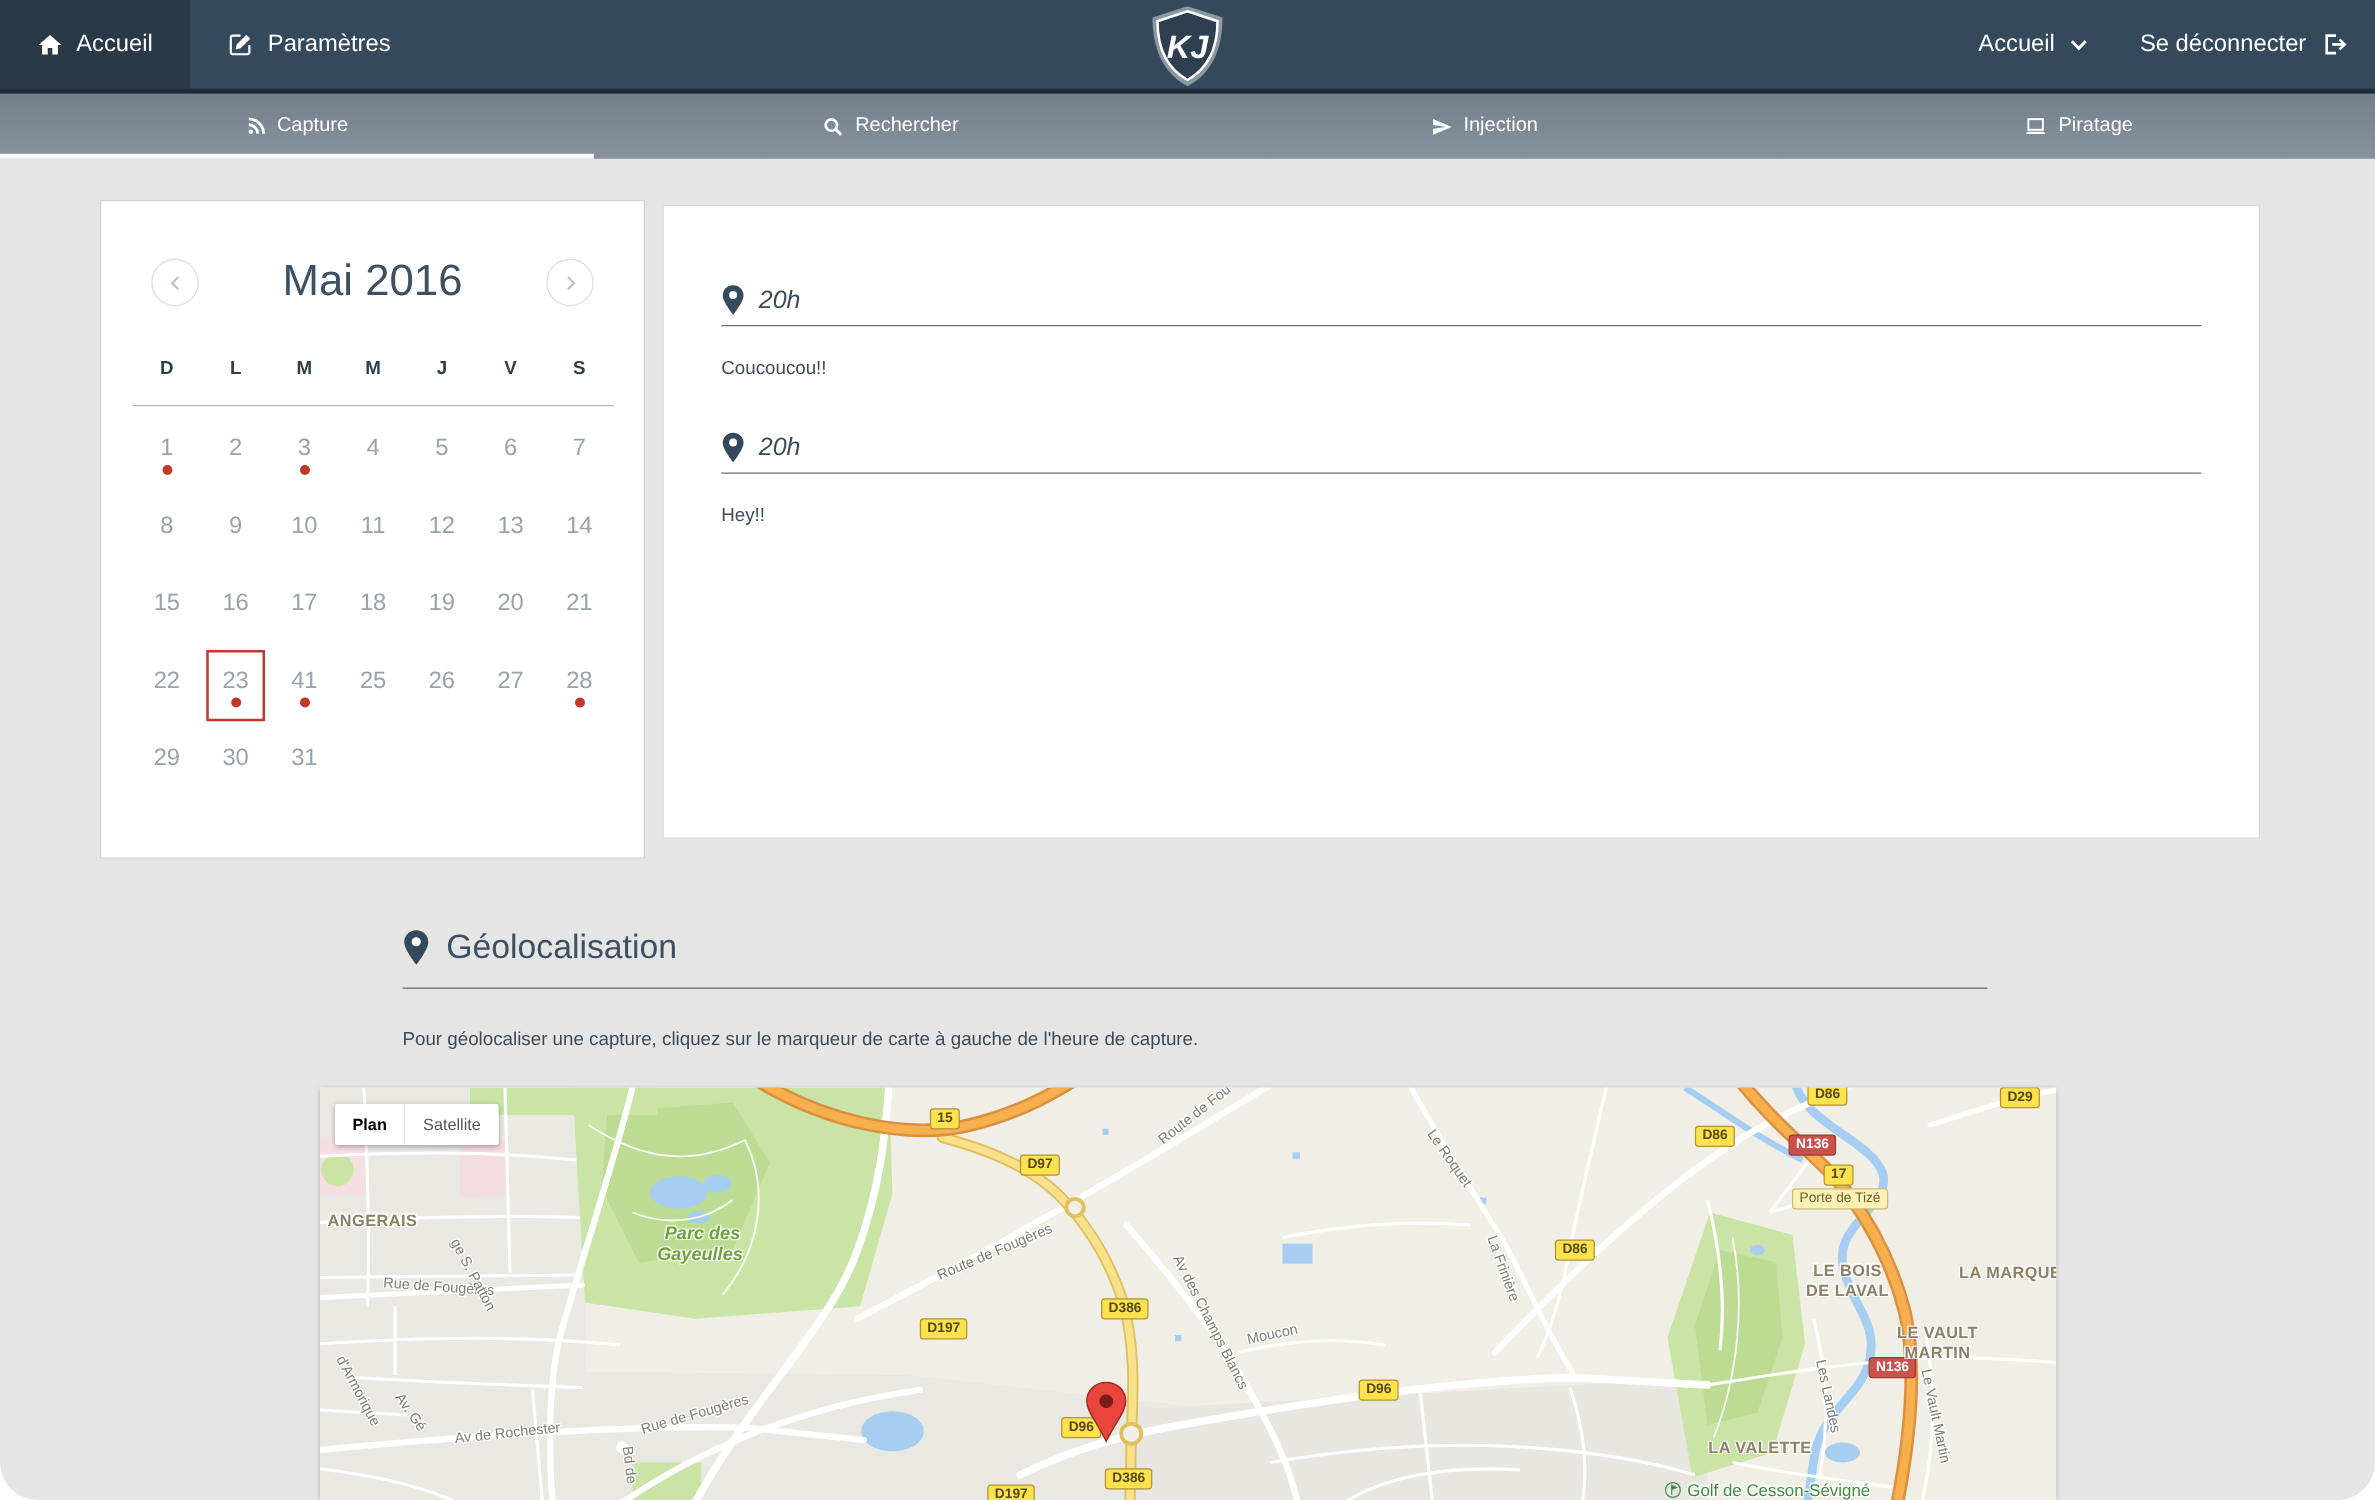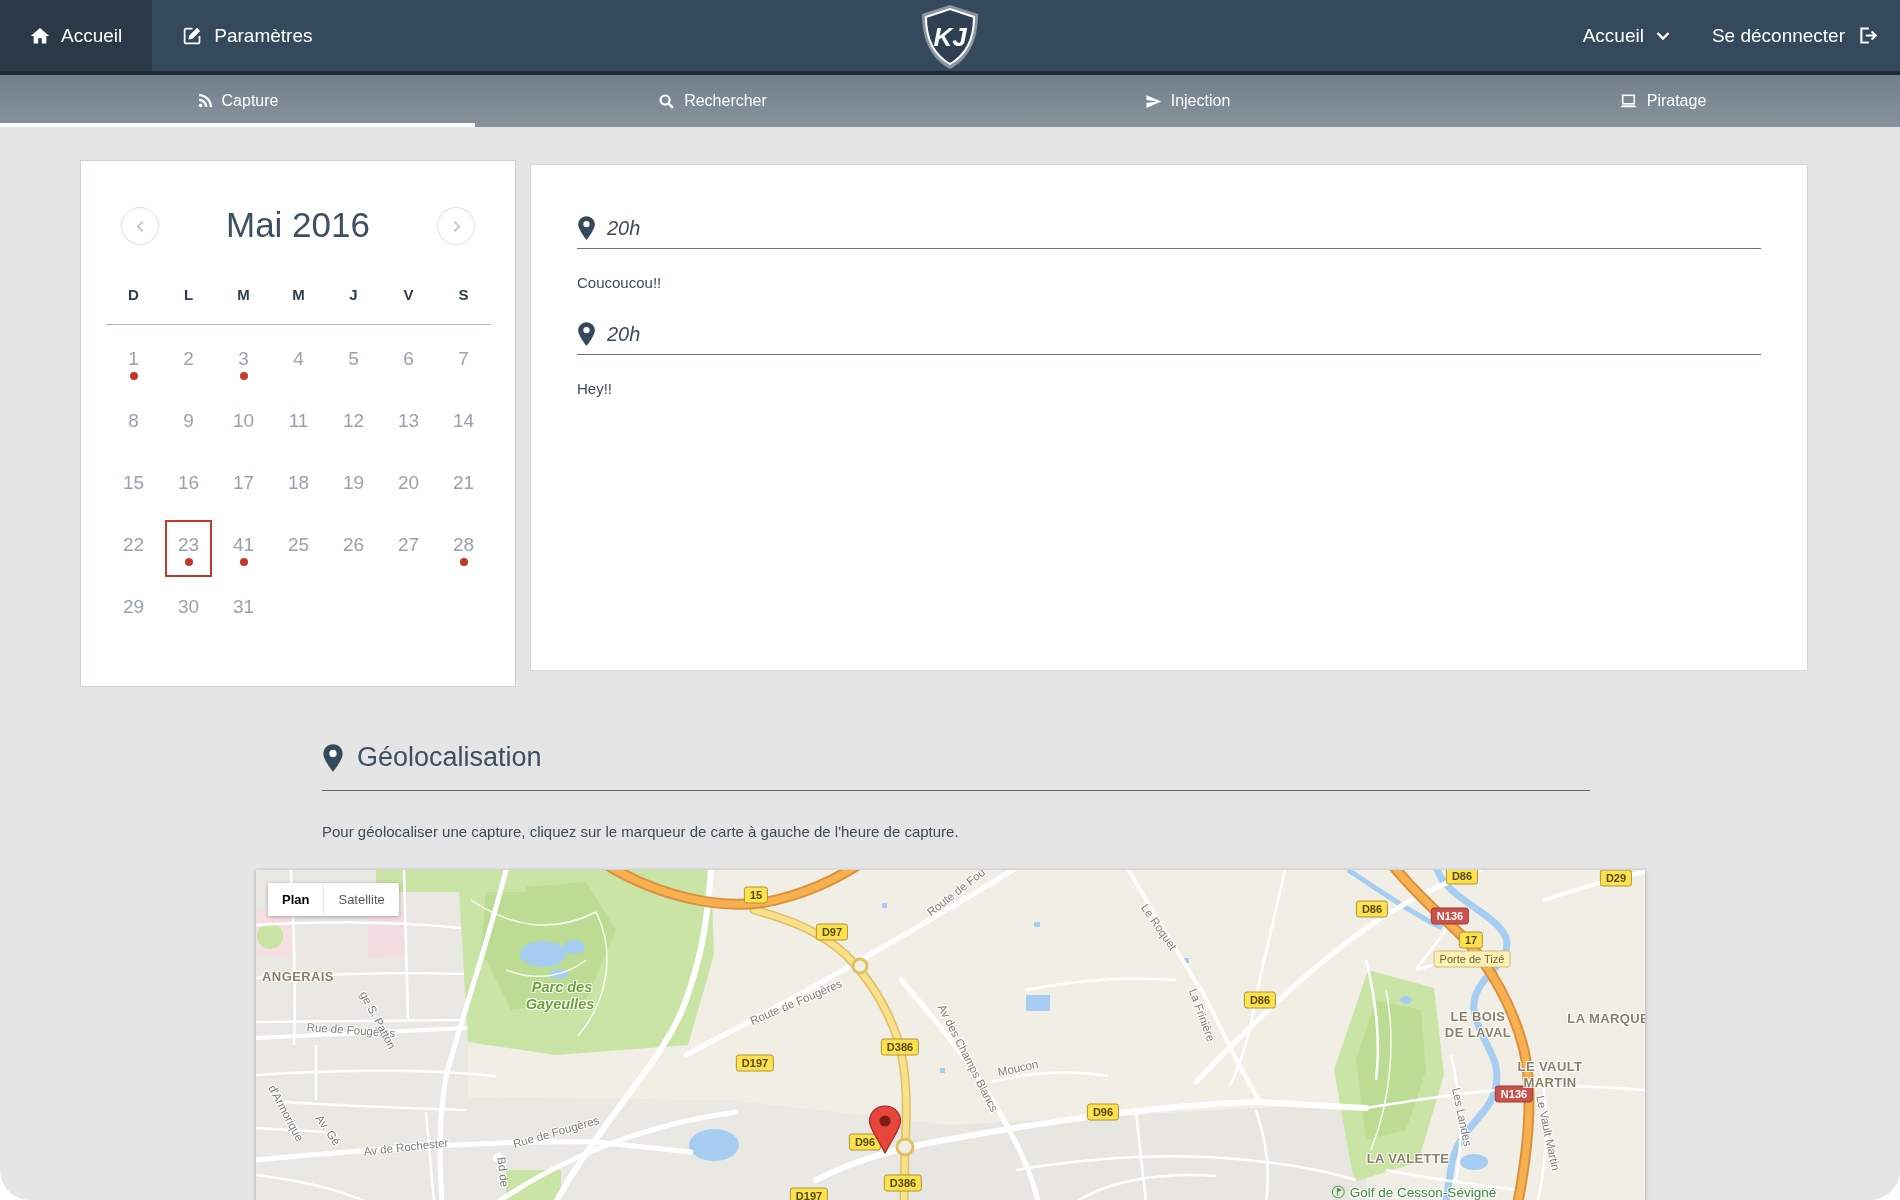--- a/index.html
+++ b/index.html
@@ -45,21 +45,21 @@
   .cal-num { font-size:19px; color:#98a2ab; line-height:21px; }
   .cal-dot { width:8px; height:8px; border-radius:50%; background:#c0392b; margin-top:3px; }
   .sel-frame { position:absolute; left:4px; right:4px; top:1px; bottom:4px;
     border:2px solid #c0392b; }
 
   
   .cap-panel { position:absolute; left:530px; top:164px; width:1278px; height:507px;
     background:#fff; border:1px solid #d6d9dc; }
   .cap-header { height:52px; background:#76838f; display:flex; align-items:center;
     gap:14px; padding-left:20px; color:#fff; font-size:24px; }
-  .cap-entry { margin:0 46px; }
+  .cap-entry { margin:12px 46px; }
   .cap-entry.first { padding-top:50px; }
   .cap-entry.second { padding-top:30px; }
   .cap-time-row { display:flex; align-items:center; gap:11px; }
   .cap-time { font-size:20px; font-style:italic; color:#3c4b59; }
   .cap-hr { border:none; border-top:1px solid #67727c; margin-top:7px; }
   .cap-text { margin-top:25px; font-size:15px; color:#3c4b59; }
 
   
   .geo-head { position:absolute; left:322px; top:742px; display:flex; align-items:center; gap:13px; }
   .geo-title { font-size:27px; color:#3d4f62; }

